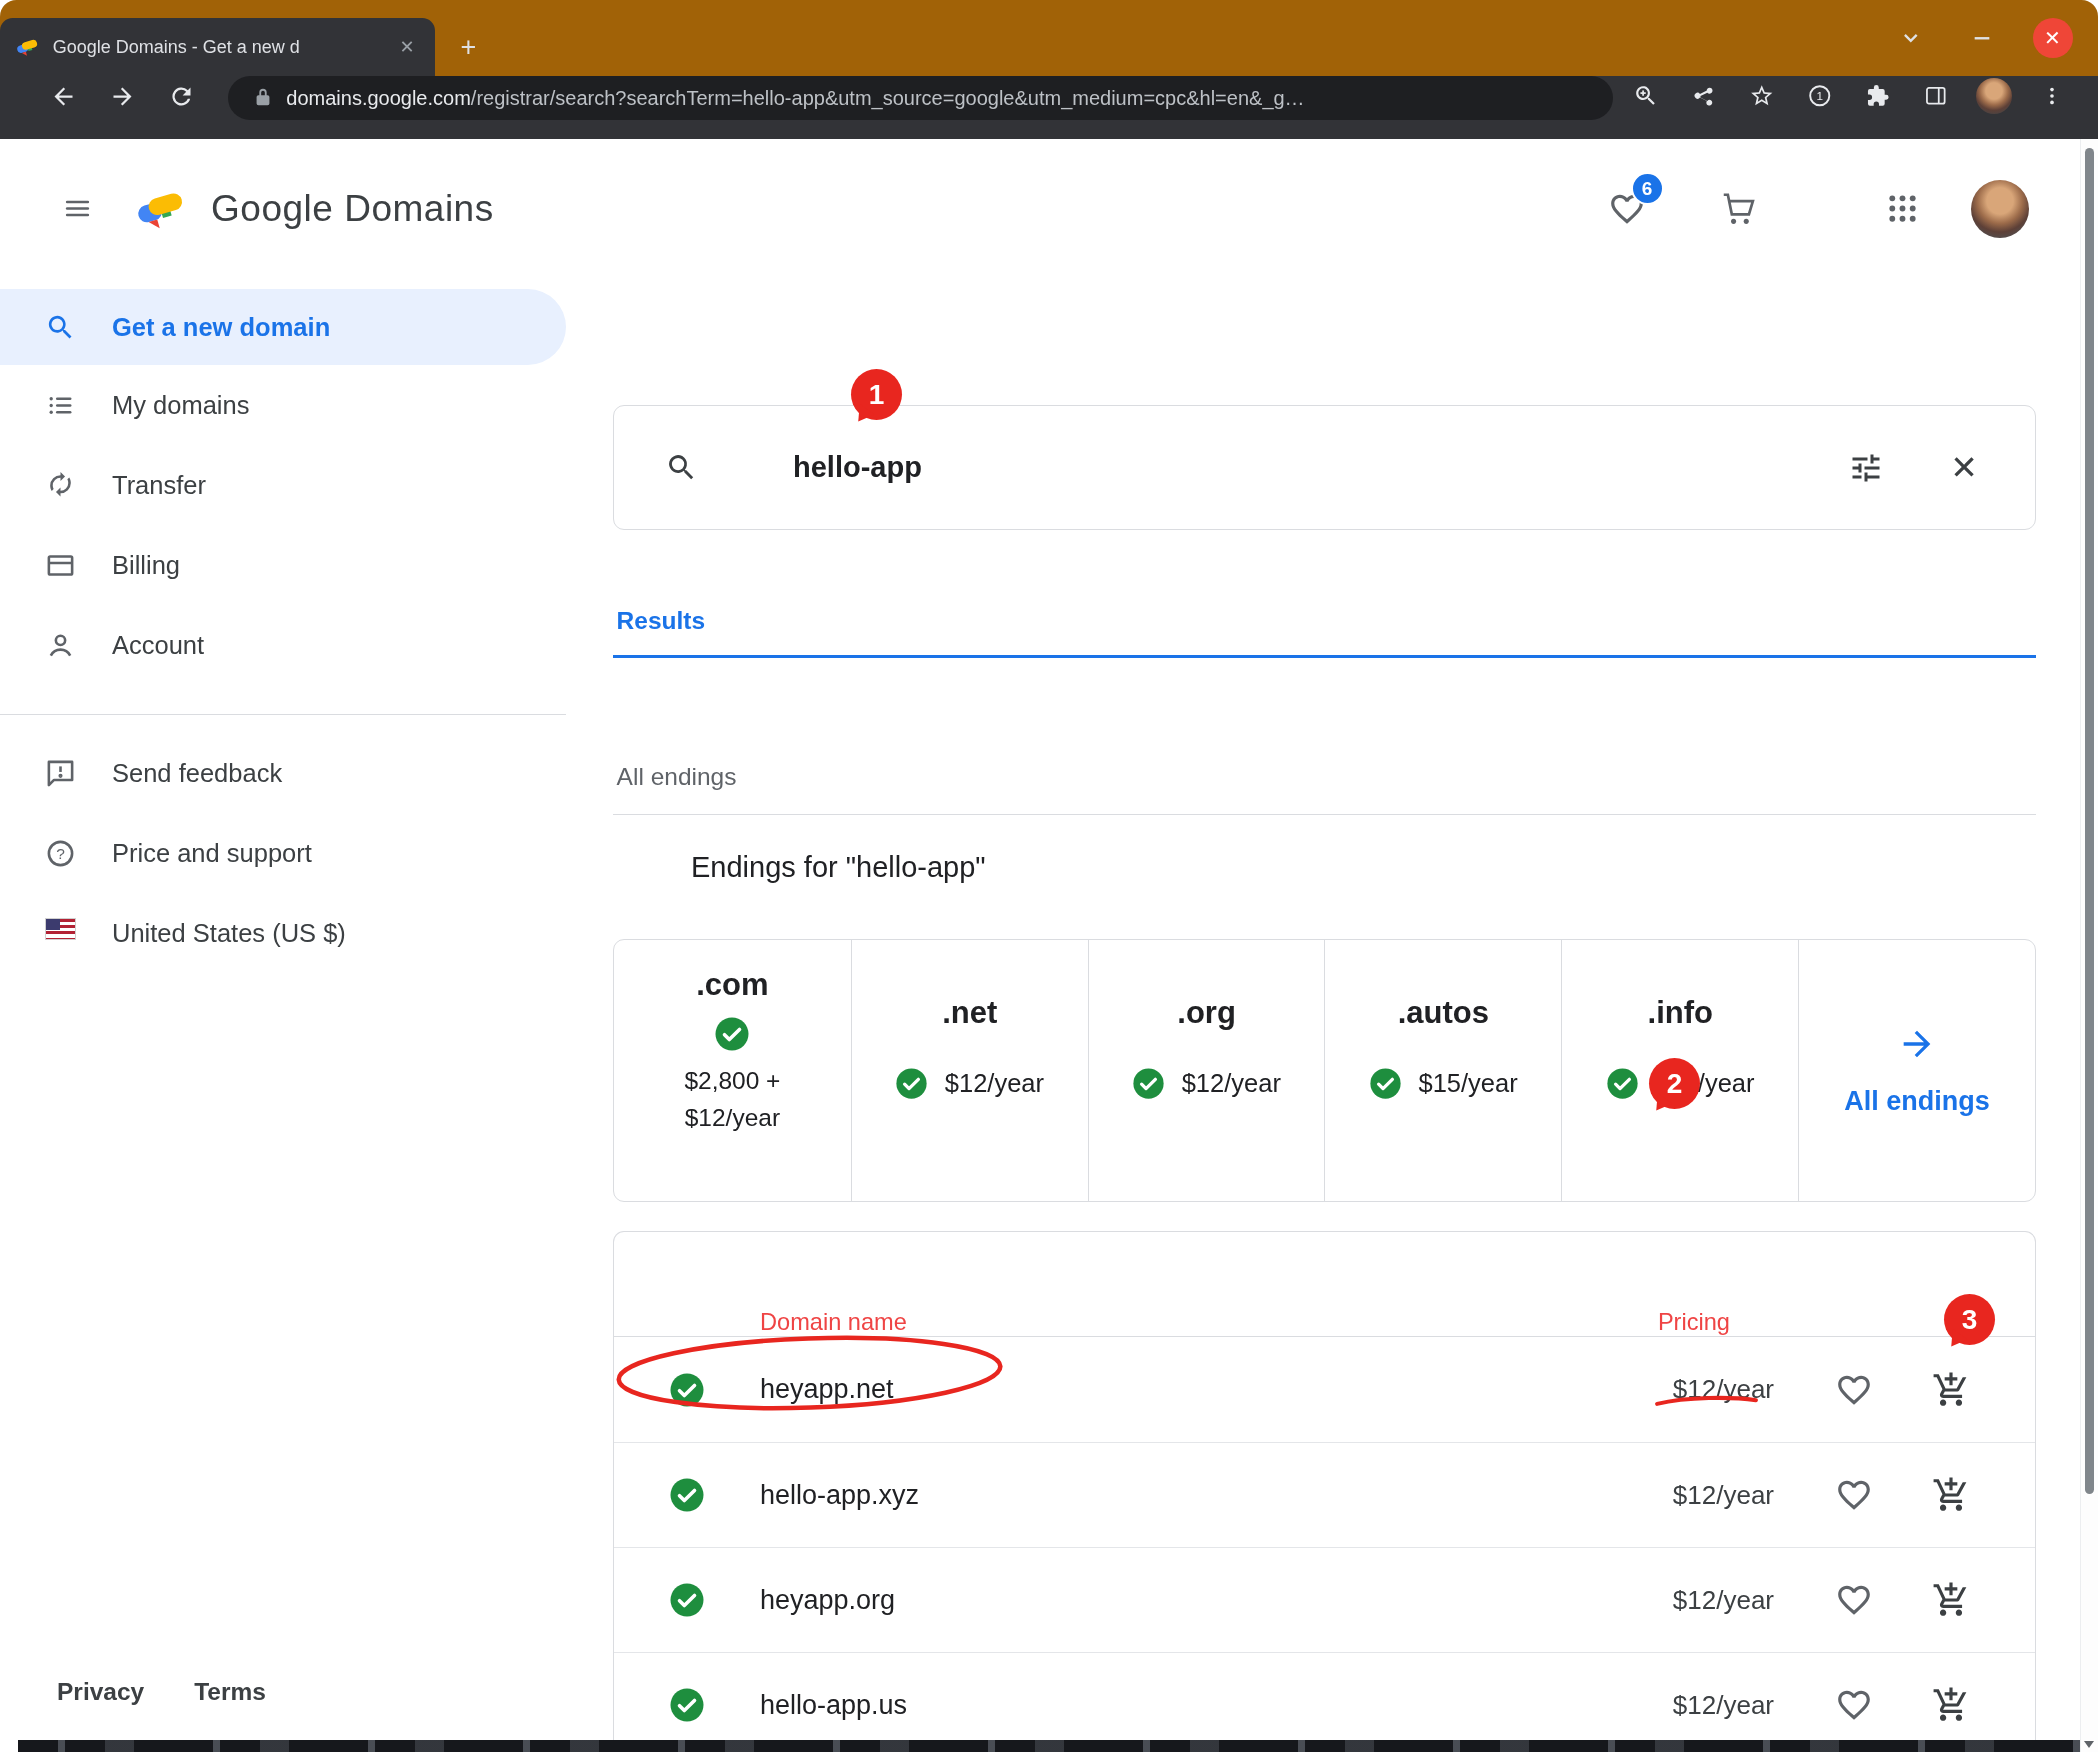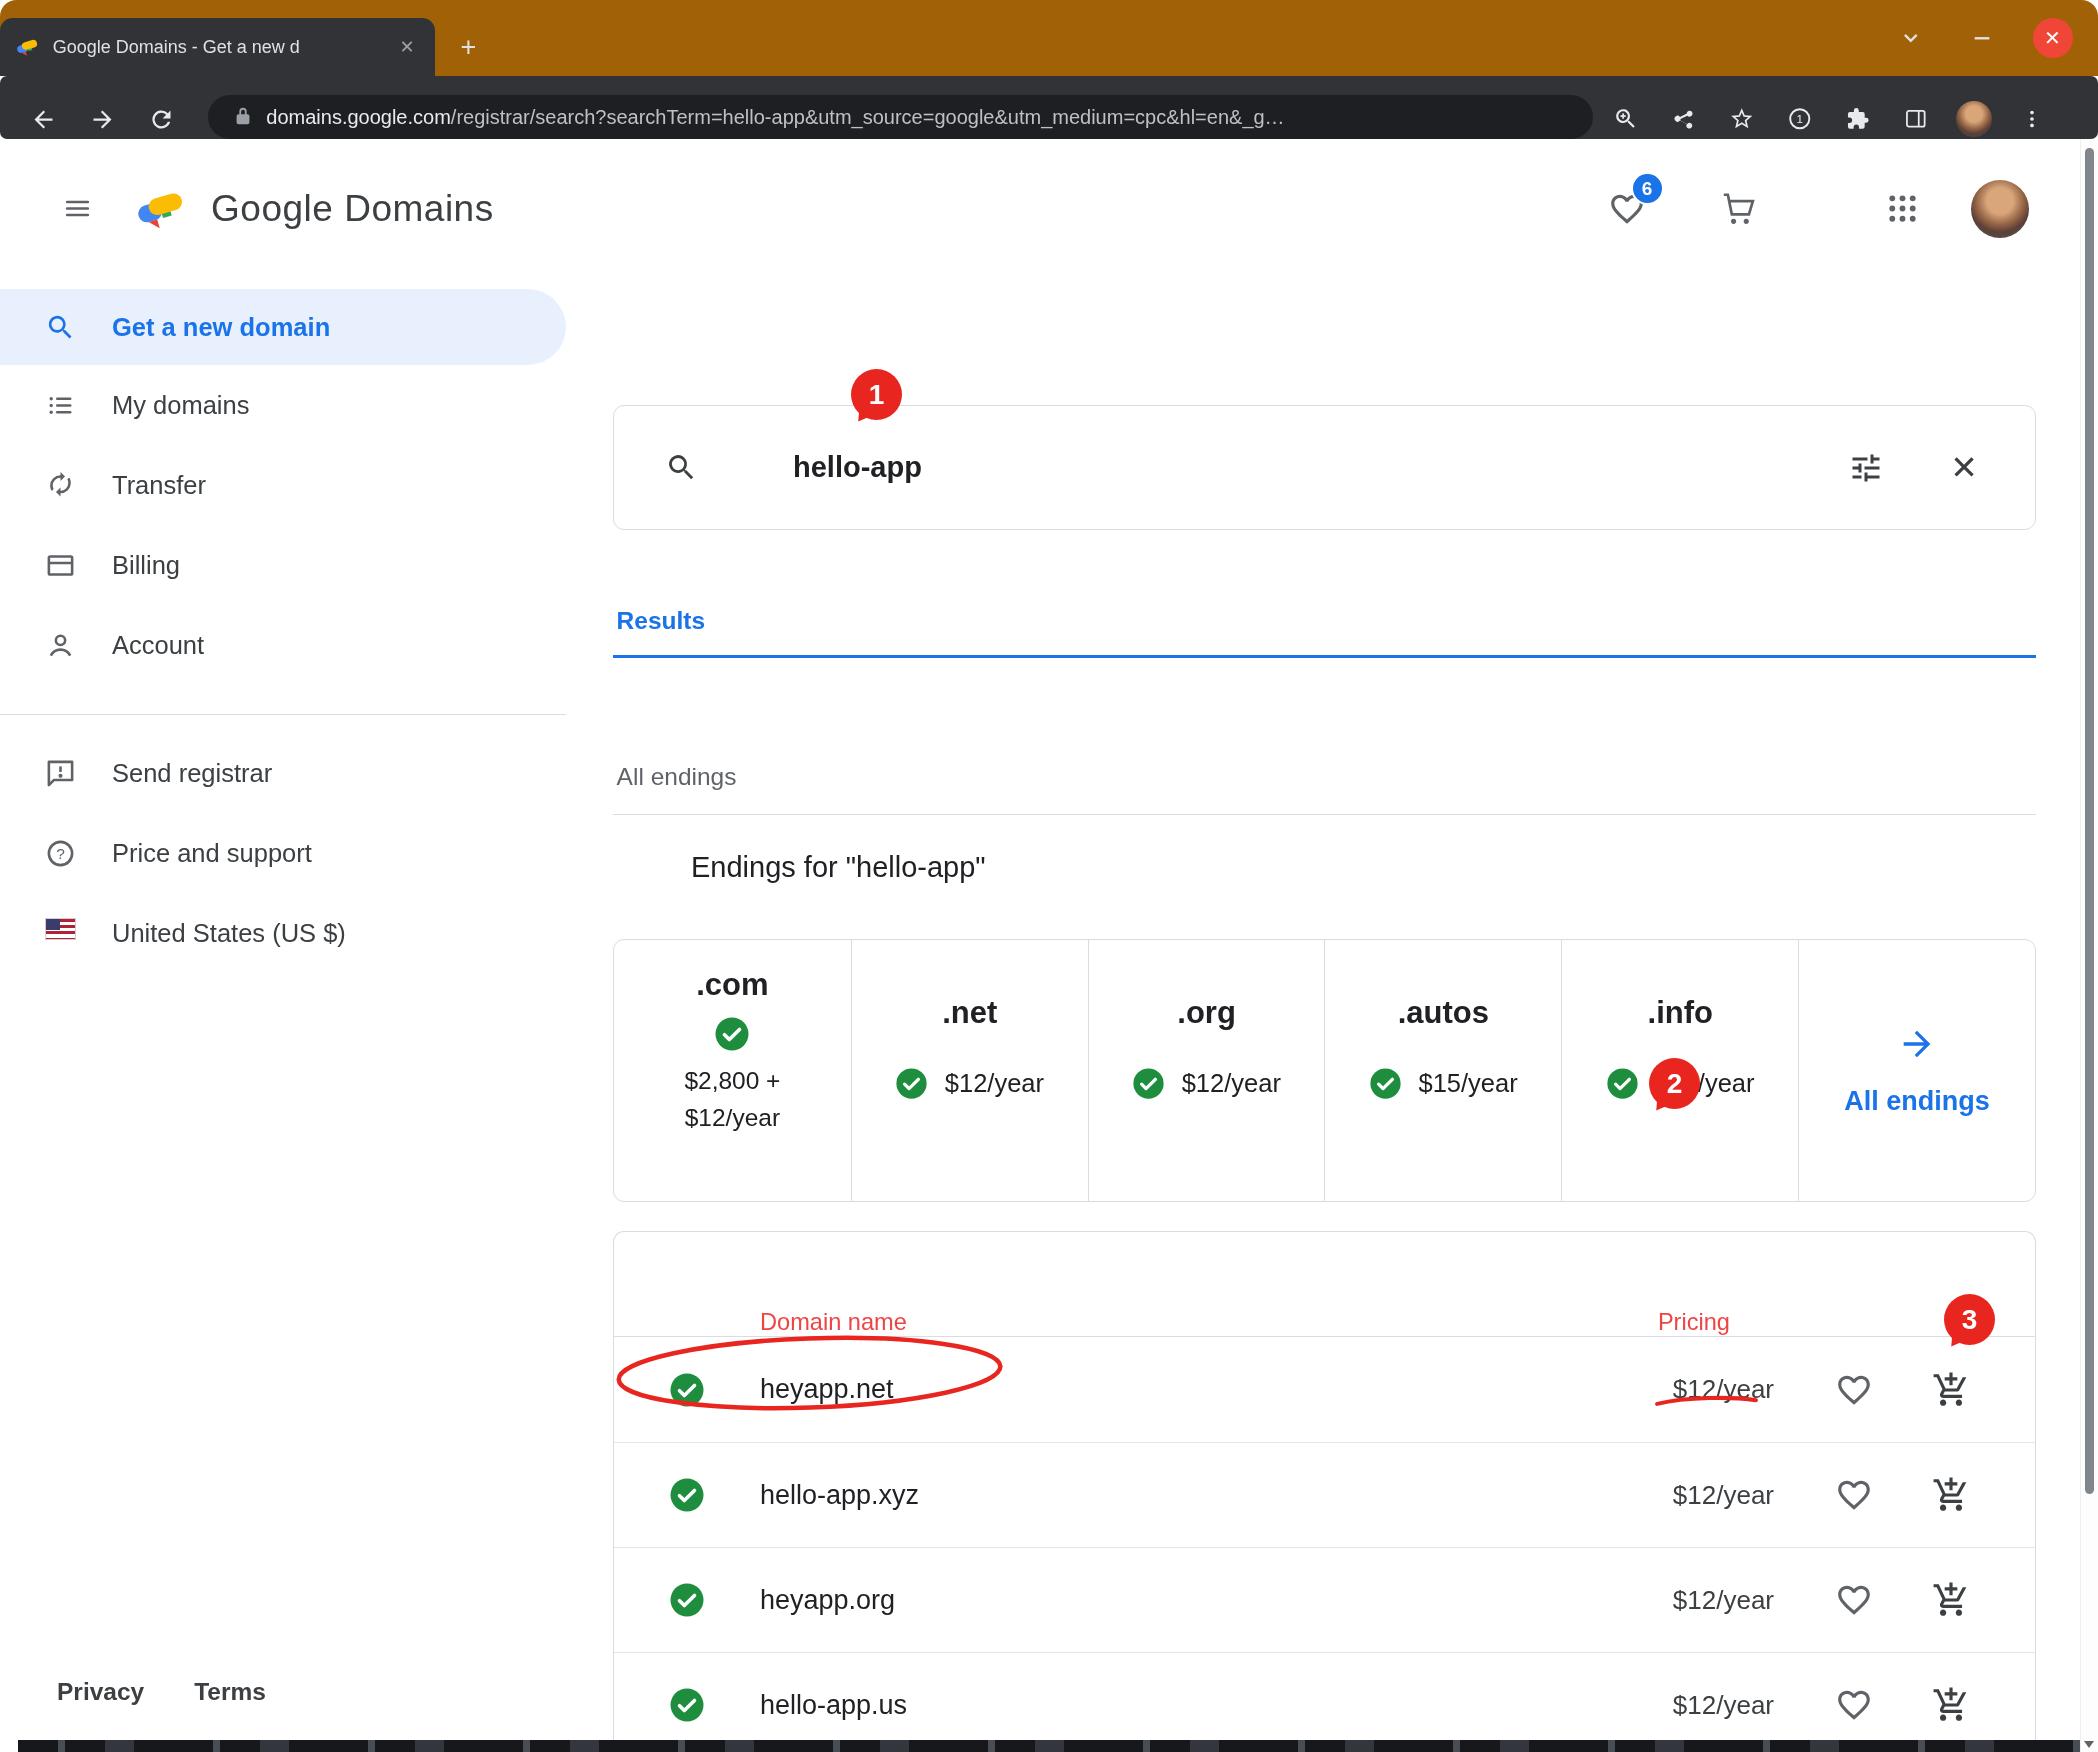--- a/index.html
+++ b/index.html
@@ -10,21 +10,21 @@
   .tabstrip { height:76px; background:#a16207; display:flex; align-items:flex-end; position:relative; flex:none; }
   .tab { width:435px; height:58px; background:#323337; border-radius:12.7px 12.7px 0 0; display:flex; align-items:center; padding:0 14.5px 0 16.4px; gap:12.7px; }
   .tab-title { flex:1; overflow:hidden; white-space:nowrap; color:#dfe1e5; font-size:18px;
                -webkit-mask-image:linear-gradient(90deg,#000 82%,transparent); mask-image:linear-gradient(90deg,#000 82%,transparent); }
   .tab-close { color:#9aa0a6; font-size:18px; width:27px; height:27px; display:flex; align-items:center; justify-content:center; border-radius:50%; }
   .newtab { width:38px; height:38px; margin:0 0 10px 14.5px; color:#dfe1e5; font-size:27px; display:flex; align-items:center; justify-content:center; border-radius:50%; }
   .win-controls { position:absolute; right:25.5px; top:0; height:76px; display:flex; align-items:center; gap:31px; }
   .win-btn { width:40px; height:40px; display:flex; align-items:center; justify-content:center; color:#dfe1e5; }
   .win-close { background:#ef4637; border-radius:50%; color:#fff; font-size:20px; font-weight:700; }
 
-  .toolbar { height:63px; background:#323337; display:flex; align-items:flex-end; padding:0 22px 0 23px; flex:none;border-radius:7px; }
+  .toolbar { height:63px; background:#323337; display:flex; align-items:flex-start; padding:0 22px 0 43px; flex:none; }
   .nav-btn { width:40px; height:40px; display:flex; align-items:center; justify-content:center; flex:none; }
   .nav-btn + .nav-btn { margin-left:19px; }
   .addressbar { height:44px; width:1385px; margin-left:27px; background:#1e1f22; border-radius:22px; display:flex; align-items:center; padding:0 23.6px; flex:none; }
   .url { font-size:20px; white-space:nowrap; overflow:hidden; margin-left:12.7px; }
   .url-domain { color:#e8eaed; }
   .url-path { color:#bdc1c6; }
   .tb-right { display:flex; align-items:center; margin-left:12.7px; gap:18px; }
   .tb-ic { width:40px; height:40px; display:flex; align-items:center; justify-content:center; flex:none; }
   .avatar-sm { width:36px; height:36px; border-radius:50%; background:radial-gradient(circle at 50% 36%, #d9a679 0 28%, #9c6b4a 48%, #5d4037 66%, #37474f 100%); flex:none; }
 
@@ -328,21 +328,21 @@
         <div class="side-div"></div>
 
         <div class="side-item">
           <span class="s-ic">
             <svg width="31" height="31" viewBox="0 0 24 24" fill="none" stroke="currentColor" stroke-width="2" stroke-linejoin="round">
                 <path d="M3 3h18v14H7l-4 4z"></path>
                 <line x1="12" y1="6.5" x2="12" y2="10.8"></line>
                 <circle cx="12" cy="13.8" r=".6" fill="currentColor"></circle>
               </svg>
           </span>
-          <span>Send registrar</span>
+          <span>Send feedback</span>
         </div>
         <div class="side-item">
           <span class="s-ic">
             <svg width="31" height="31" viewBox="0 0 24 24" style="font-size:28px">
                 <circle cx="12" cy="12" r="9" fill="none" stroke="currentColor" stroke-width="2"></circle>
                 <text x="12" y="16.4" text-anchor="middle" font-size="12" fill="currentColor" font-family="sans-serif">?</text>
               </svg>
           </span>
           <span>Price and support</span>
         </div>

